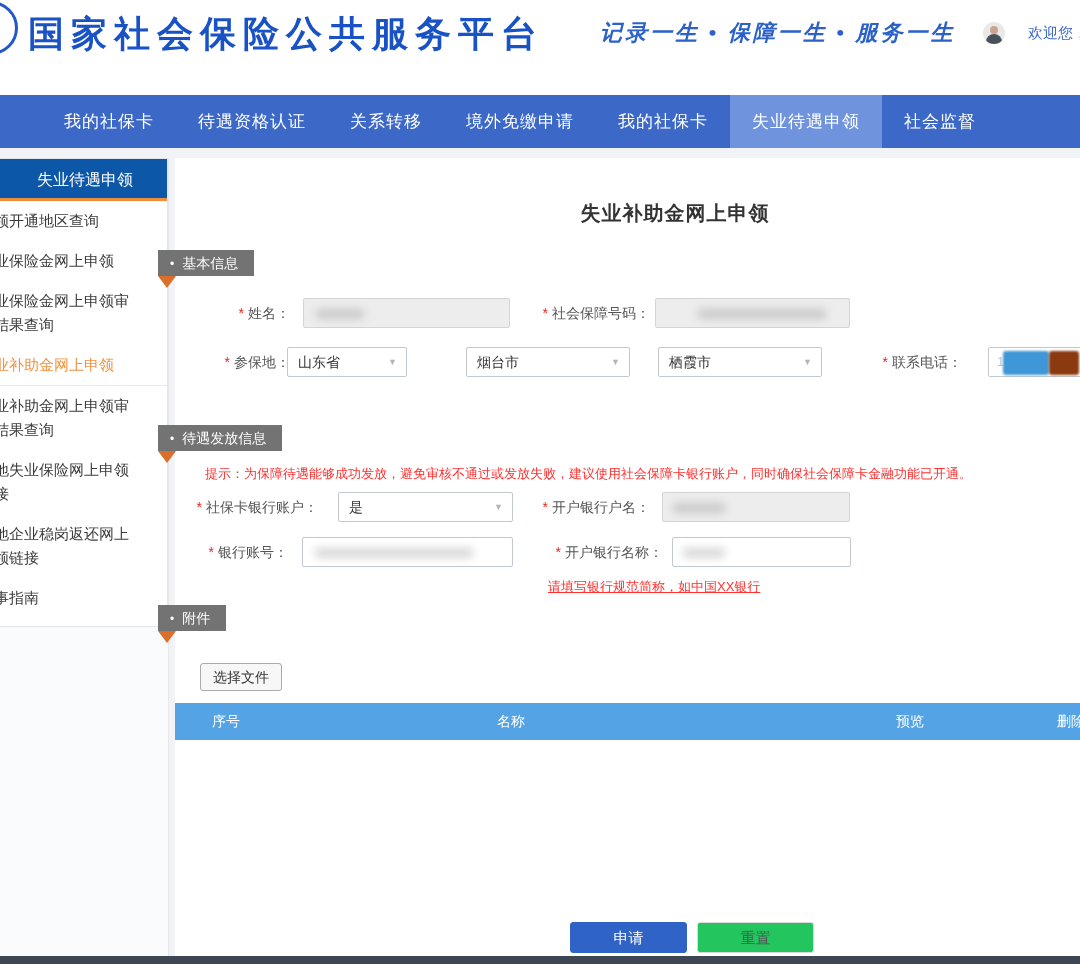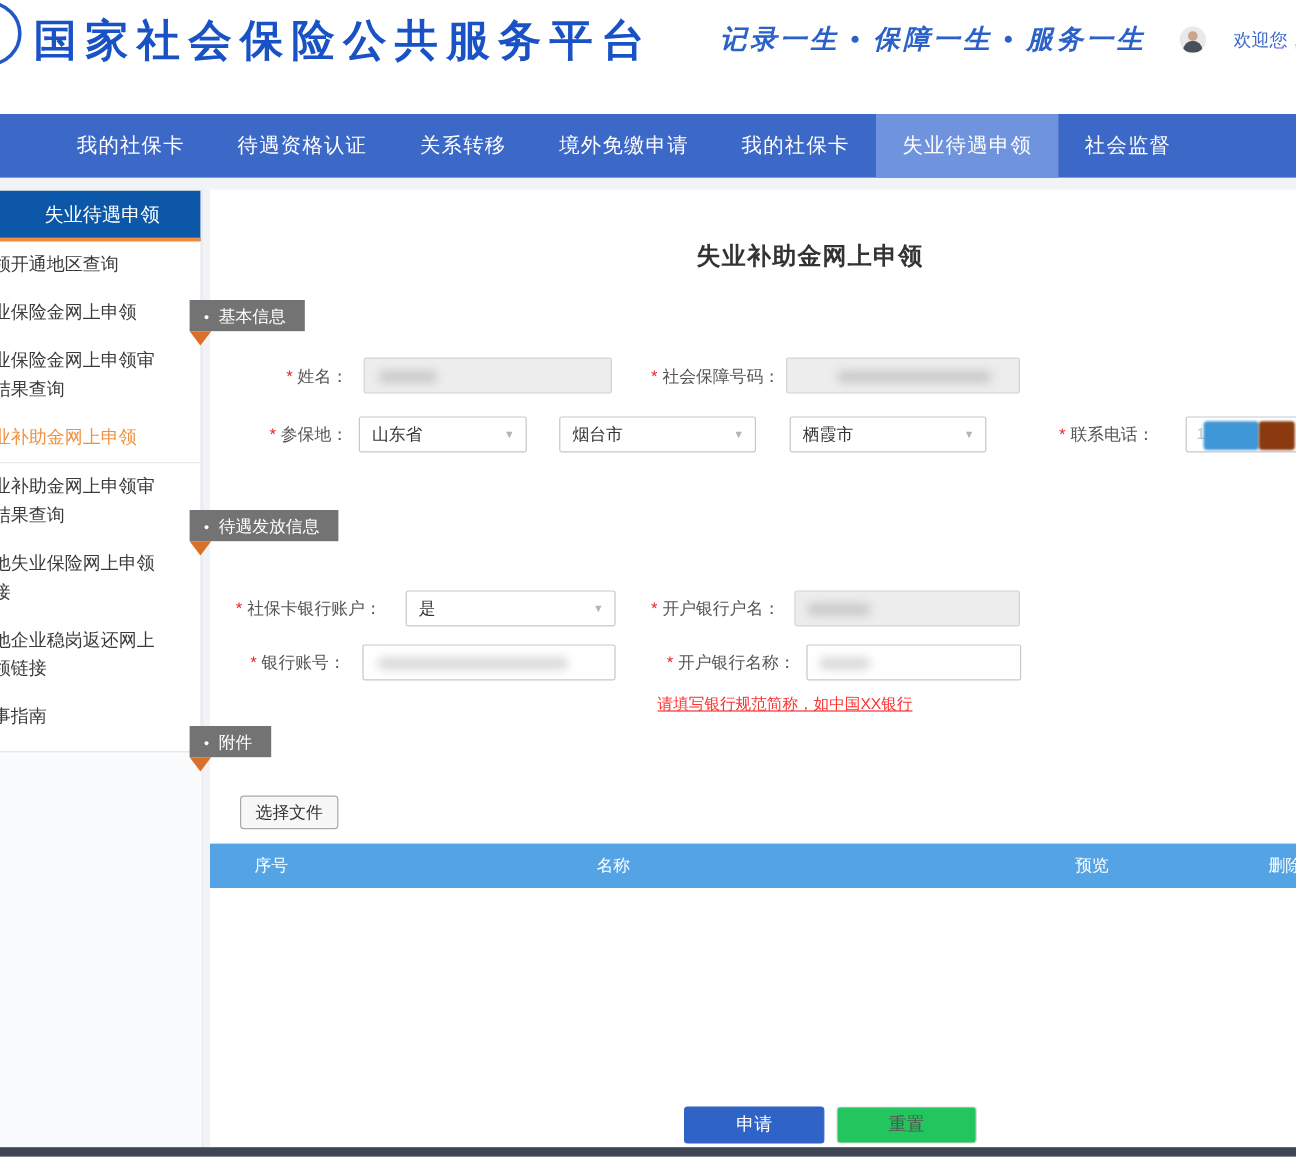--- a/index.html
+++ b/index.html
@@ -130,31 +130,32 @@
     <div class="lbl r1" style="left:0;width:115px;"><span class="star">*</span><span>姓名：</span></div>
     <div class="field gray r1" style="left:128px;width:207px;">
         <span class="smudge" style="left:12px;width:48px;"></span>
       </div>
     <div class="lbl r1" style="left:355px;width:120px;"><span class="star">*</span><span>社会保障号码：</span></div>
     <div class="field gray r1" style="left:480px;width:195px;">
         <span class="smudge" style="left:42px;width:128px;"></span>
       </div>
 
     <div class="lbl r2" style="left:0;width:115px;"><span class="star">*</span><span>参保地：</span></div>
-    <div class="sel r2" style="left:124px;width:140px;"><span>山东省</span><span class="caret">▼</span></div>
+    <div class="sel r2" style="left:112px;width:120px;"><span>山东省</span><span class="caret">▼</span></div>
     <div class="sel r2" style="left:291px;width:164px;"><span>烟台市</span><span class="caret">▼</span></div>
     <div class="sel r2" style="left:483px;width:164px;"><span>栖霞市</span><span class="caret">▼</span></div>
     <div class="lbl r2" style="left:660px;width:127px;"><span class="star">*</span><span>联系电话：</span></div>
     <div class="field white r2" style="left:813px;width:270px;">
       <span class="faint-text">15966</span>
       <span class="block blue"></span>
       <span class="block brown"></span>
     </div>
 
     <div class="ribbon r-pay"><span class="dot">•</span><span>待遇发放信息</span></div>
+    <div class="tip">提示：为保障待遇能够成功发放，避免审核不通过或发放失败，建议使用社会保障卡银行账户，同时确保社会保障卡金融功能已开通。</div>
 
     <div class="lbl r3" style="left:0;width:143px;"><span class="star">*</span><span>社保卡银行账户：</span></div>
     <div class="sel r3" style="left:163px;width:175px;"><span>是</span><span class="caret">▼</span></div>
     <div class="lbl r3" style="left:355px;width:120px;"><span class="star">*</span><span>开户银行户名：</span></div>
     <div class="field gray r3" style="left:487px;width:188px;">
         <span class="smudge" style="left:10px;width:52px;"></span>
       </div>
 
     <div class="lbl r4" style="left:0;width:113px;"><span class="star">*</span><span>银行账号：</span></div>
     <div class="field white r4" style="left:127px;width:211px;">

